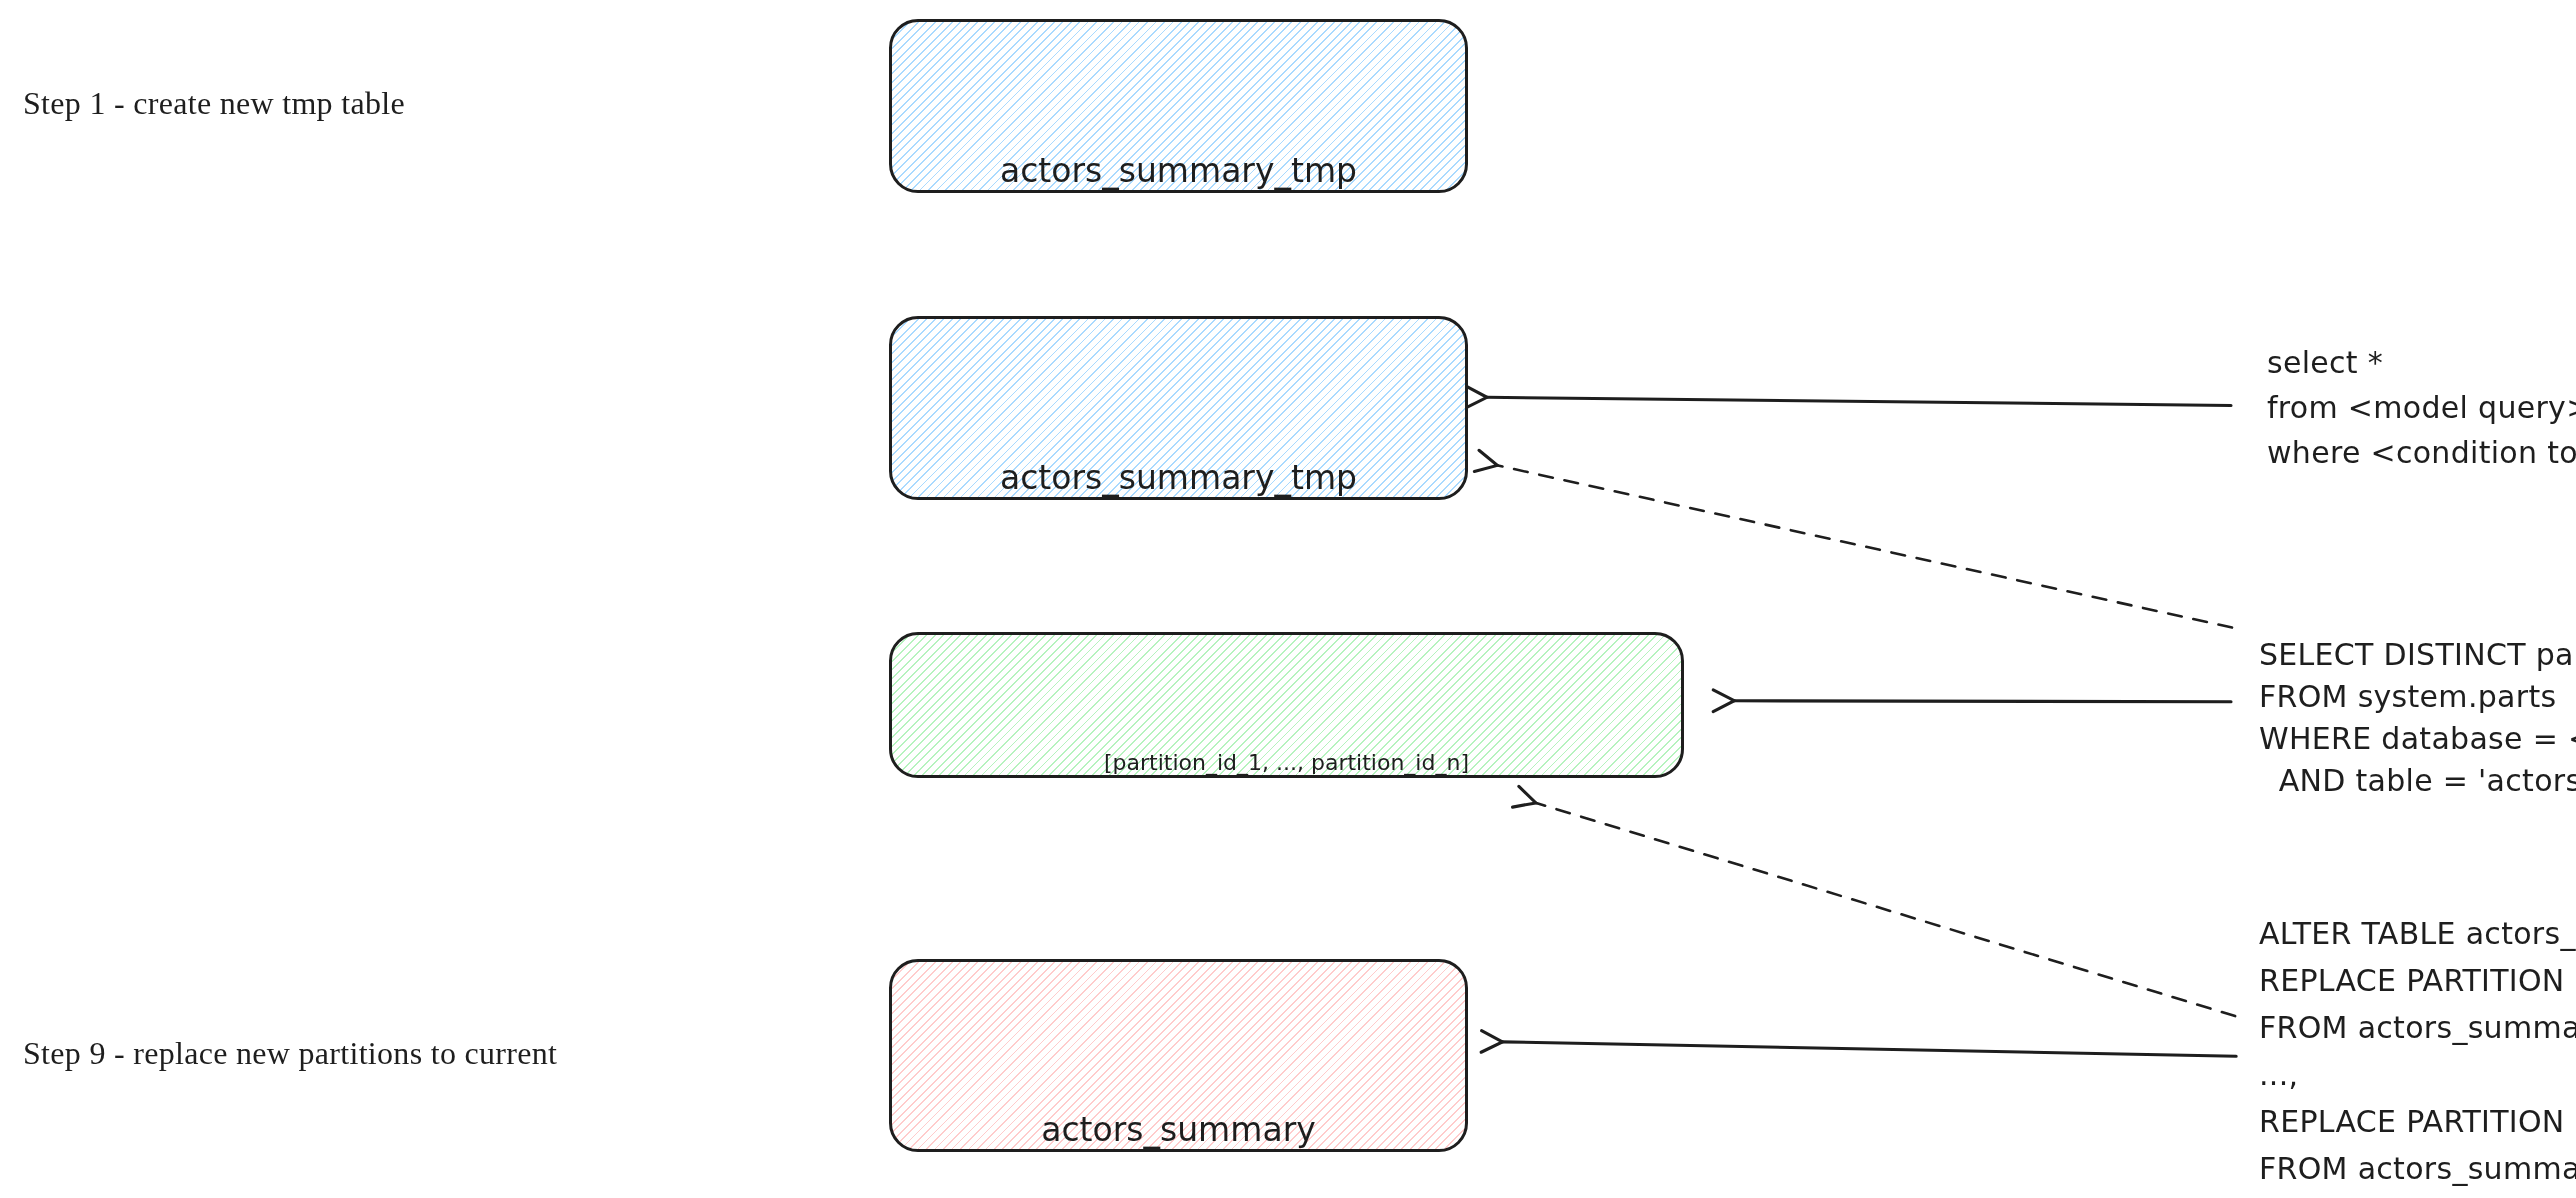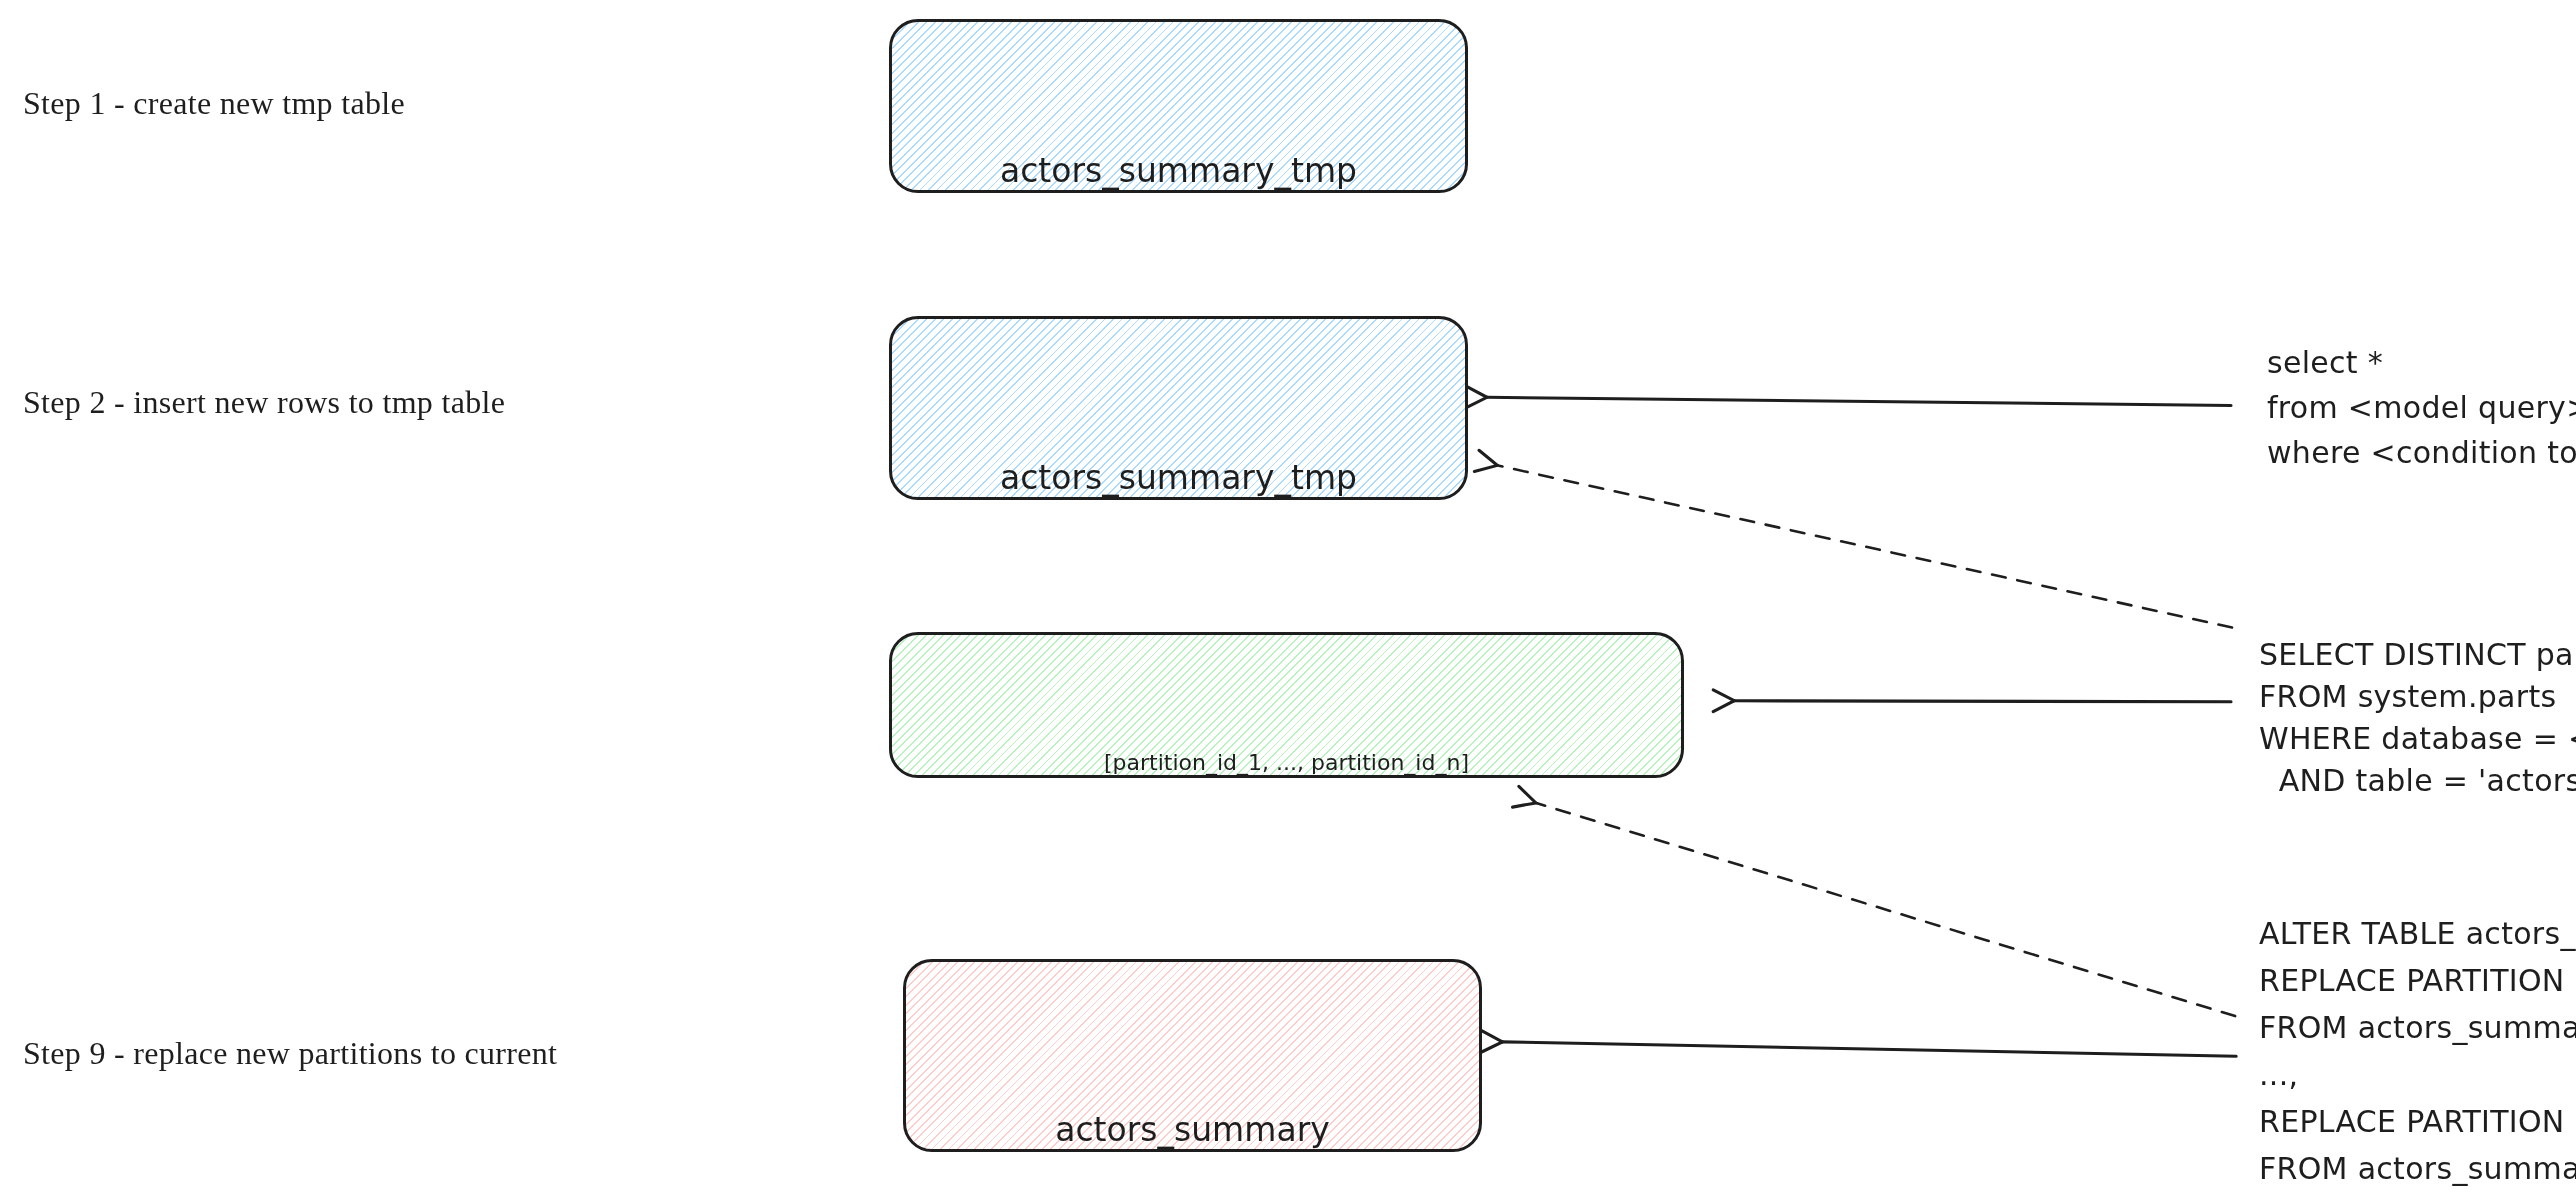--- a/index.html
+++ b/index.html
@@ -29,21 +29,21 @@
     position: absolute;
     border: 3.1px solid #1e1e1e;
     border-radius: 29px;
     background-color: #ffffff;
     display: flex;
     align-items: flex-end;
     justify-content: center;
   }
   .hatch-blue  { background-image: repeating-linear-gradient(135deg, rgba(165,216,255,0.95) 0 1.3px, transparent 1.3px 6px); }
   .hatch-green { background-image: repeating-linear-gradient(135deg, rgba(178,242,187,0.95) 0 1.3px, transparent 1.3px 6px); }
-  .hatch-red   { background-image: repeating-linear-gradient(135deg, rgba(255,201,201,0.95) 0 1.3px, transparent 1.3px 6px); margin-left: 14px; }
+  .hatch-red   { background-image: repeating-linear-gradient(135deg, rgba(255,201,201,0.95) 0 1.3px, transparent 1.3px 6px); }
   .node-label {
     font-size: 33px;
     white-space: nowrap;
     padding: 0 15.5px;
   }
 
   
   .code-block { position: absolute; }
   .code-line {
     font-size: 30px;
@@ -61,21 +61,20 @@
   }
   .arrow  { stroke: #1e1e1e; stroke-width: 6; stroke-linecap: round; }
   .dashed { stroke: #1e1e1e; stroke-width: 5; stroke-linecap: round; stroke-dasharray: 27 23; }
 </style>
 </head>
 <body>
 
 <div class="canvas">
 
   <div class="step-label" style="top:103px">Step 1 - create new tmp table</div>
-  <div class="step-label" style="top:402px">Step 2 - insert new rows to tmp table</div>
   <div class="step-label" style="top:1053px">Step 9 - replace new partitions to current</div>
 
   <svg class="arrow-layer" width="3650" height="1199" viewBox="0 0 7084 2327" xmlns="http://www.w3.org/2000/svg">
     <defs>
       <marker id="ah" viewBox="0 0 60 60" refX="10" refY="30" markerWidth="60" markerHeight="60" markerUnits="userSpaceOnUse" orient="auto-start-reverse">
         <path d="M50 9 L9 30 L50 51" fill="none" stroke="#1e1e1e" stroke-width="6" stroke-linecap="round"></path>
       </marker>
     </defs>
     <line class="arrow" x1="4330" y1="787" x2="2885" y2="771" marker-end="url(#ah)"></line>
     <line class="arrow" x1="6158" y1="782" x2="5605" y2="778" marker-end="url(#ah)"></line>

